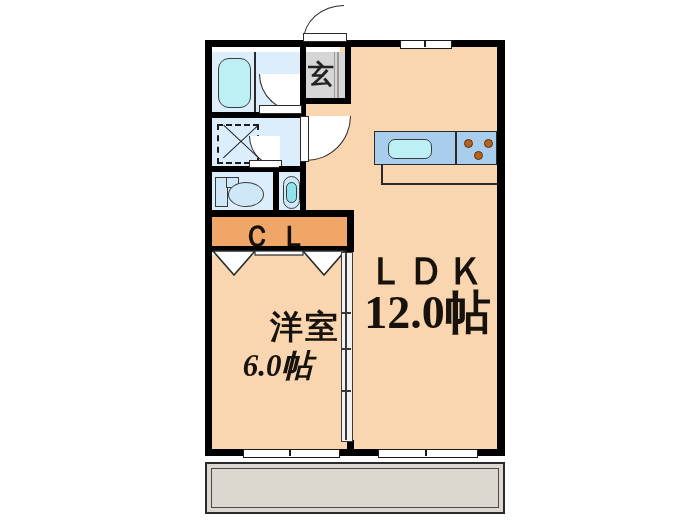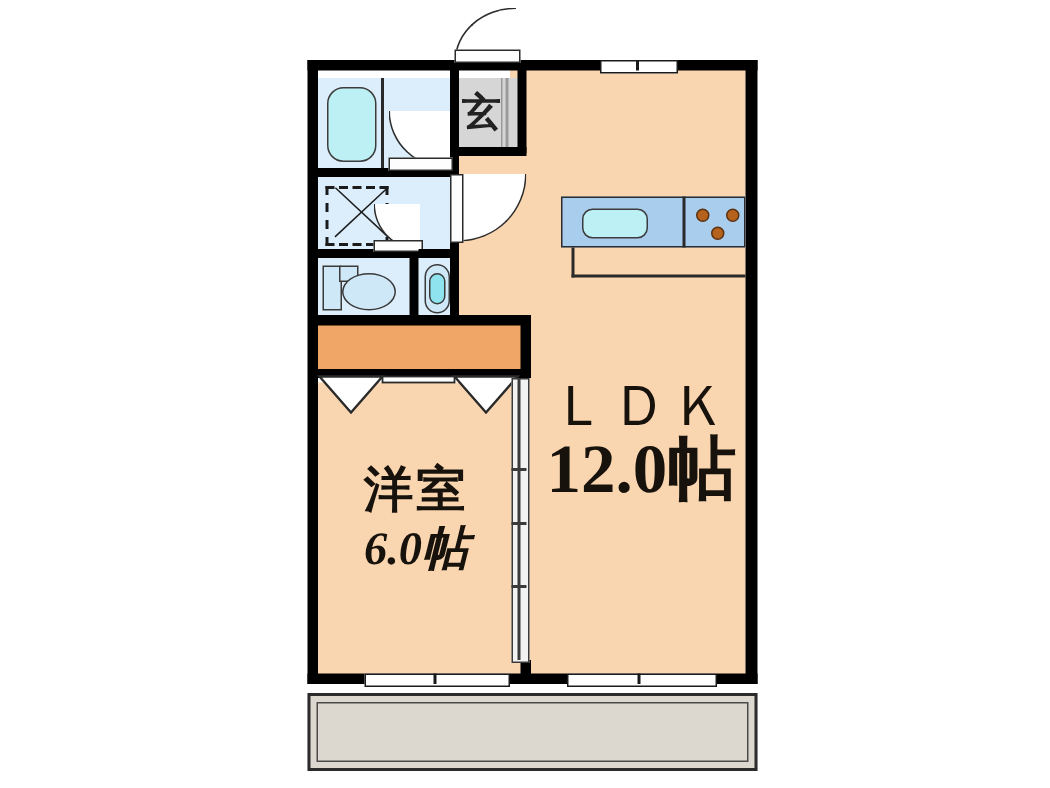--- a/index.html
+++ b/index.html
@@ -18,21 +18,21 @@
   
   .wall{background:#000000;}
   .thinline{background:#2a2a2a;}
 
   
   .stroke{border:1.6px solid #2b2b2b;box-sizing:border-box;}
 
   
   .lbl{position:absolute;color:#17120c;white-space:nowrap;
        text-align:center;line-height:1;}
-  .lbl-ldk{font-size:38px;letter-spacing:2px;font-weight:400;}
+  .lbl-ldk{font-size:38px;letter-spacing:2px;font-weight:700;}
   .lbl-ldk2{font-size:46px;letter-spacing:0px;font-weight:700;}
   .lbl-room{font-size:33px;letter-spacing:2px;font-weight:600;}
   .lbl-room2{font-size:31px;font-weight:600;font-style:italic;}
   .lbl-cl{font-size:29px;letter-spacing:8px;font-weight:600;color:#140f08;}
   .lbl-entry{font-size:26px;font-weight:600;color:#222;}
   .lbl-ver{font-size:26px;letter-spacing:7px;font-weight:600;color:#17120c;}
 
   
   .arc{position:absolute;background:#ffffff;border:1.6px solid #2b2b2b;}
   .arc-tl{border-radius:100% 0 0 0;}
@@ -84,20 +84,21 @@
   <div class="abs wet" style="left:211px;top:118px;width:90px;height:48px;"></div>
   <div class="abs wet" style="left:211px;top:172px;width:62px;height:40px;"></div>
   <div class="abs wet" style="left:279px;top:172px;width:22px;height:40px;"></div>
 
   <div class="abs entry" style="left:306px;top:52px;width:43px;height:48px;"></div>
   <div class="entrydiv" style="left:337px;top:52px;width:1.5px;height:48px;"></div>
   <div class="entrydiv" style="left:334px;top:52px;width:1.2px;height:48px;"></div>
   <div class="lbl lbl-entry" style="left:306px;top:62px;width:30px;">玄</div>
 
   <div class="abs closet" style="left:211px;top:216px;width:137px;height:33px;"></div>
+  <div class="lbl lbl-cl" style="left:211px;top:222px;width:137px;">ＣＬ</div>
 
   <div class="abs wall" style="left:205px;top:40px;width:300px;height:7px;"></div>
   <div class="abs wall" style="left:205px;top:40px;width:7px;height:416px;"></div>
   <div class="abs wall" style="left:497px;top:40px;width:8px;height:416px;"></div>
   <div class="abs wall" style="left:205px;top:449px;width:300px;height:7px;"></div>
 
   <div class="abs wall" style="left:300px;top:46px;width:6px;height:60px;"></div>
   <div class="abs wall" style="left:300px;top:160px;width:6px;height:56px;"></div>
 
   <div class="abs wall" style="left:206px;top:112px;width:100px;height:6px;"></div>
@@ -175,16 +176,16 @@
   <div class="sldmark" style="left:341px;top:312px;width:10px;height:2px;"></div>
   <div class="sldmark" style="left:341px;top:348px;width:10px;height:2px;"></div>
   <div class="sldmark" style="left:341px;top:390px;width:10px;height:2px;"></div>
 
   <div class="arc arc-tl" style="left:303px;top:5px;width:40px;height:35px;border-bottom:none;border-right:none;"></div>
   <div class="leaf" style="left:303px;top:33px;width:42px;height:7px;"></div>
 
   <div class="lbl lbl-ldk" style="left:360px;top:252px;width:135px;">ＬＤＫ</div>
   <div class="lbl lbl-ldk2" style="left:360px;top:290px;width:135px;">12.0帖</div>
 
-  <div class="lbl lbl-room" style="left:215px;top:311px;width:125px;">洋室</div>
+  <div class="lbl lbl-room" style="left:215px;top:311px;width:125px;text-align:right;">洋室</div>
   <div class="lbl lbl-room2" style="left:215px;top:350px;width:125px;">6.0帖</div>
 
 </div>
 
 </body></html>

